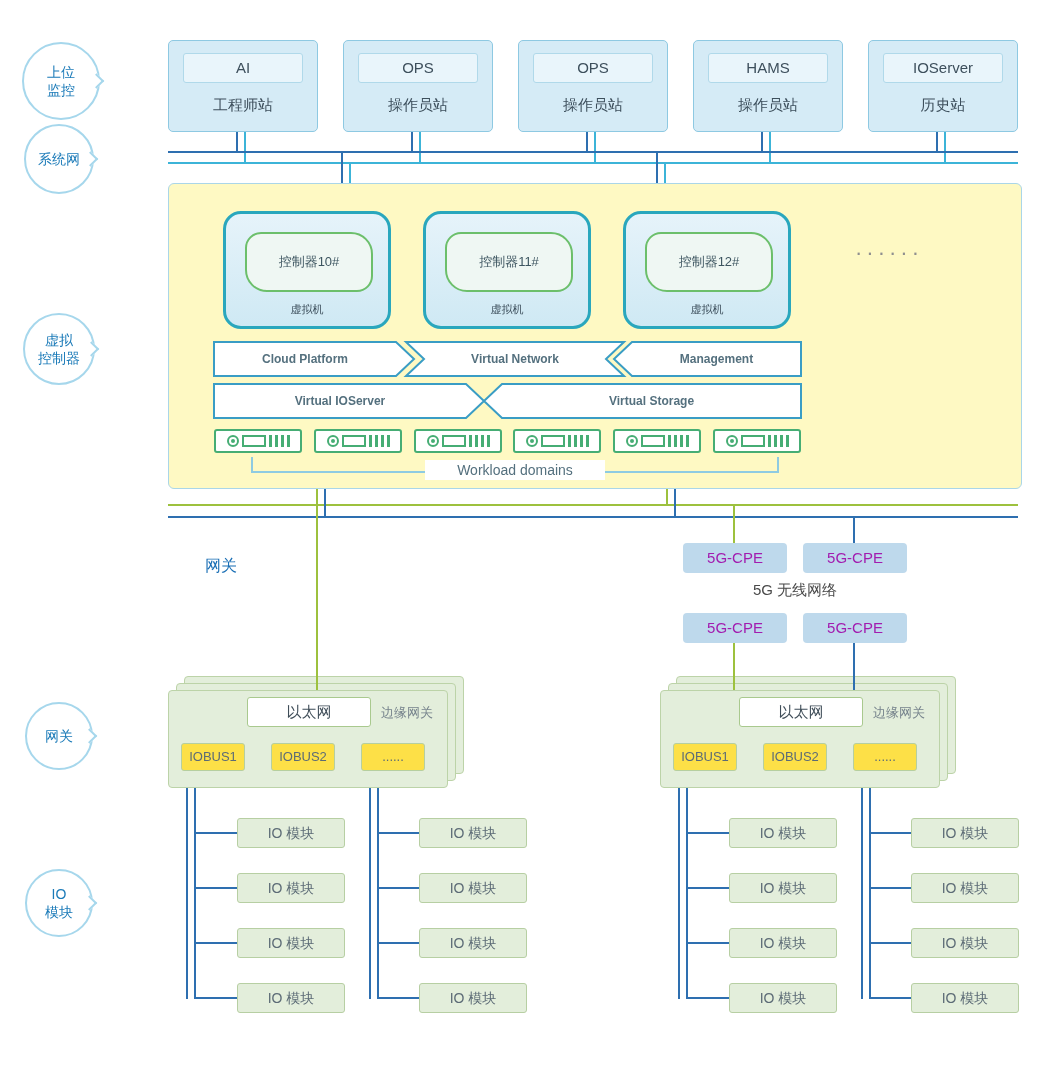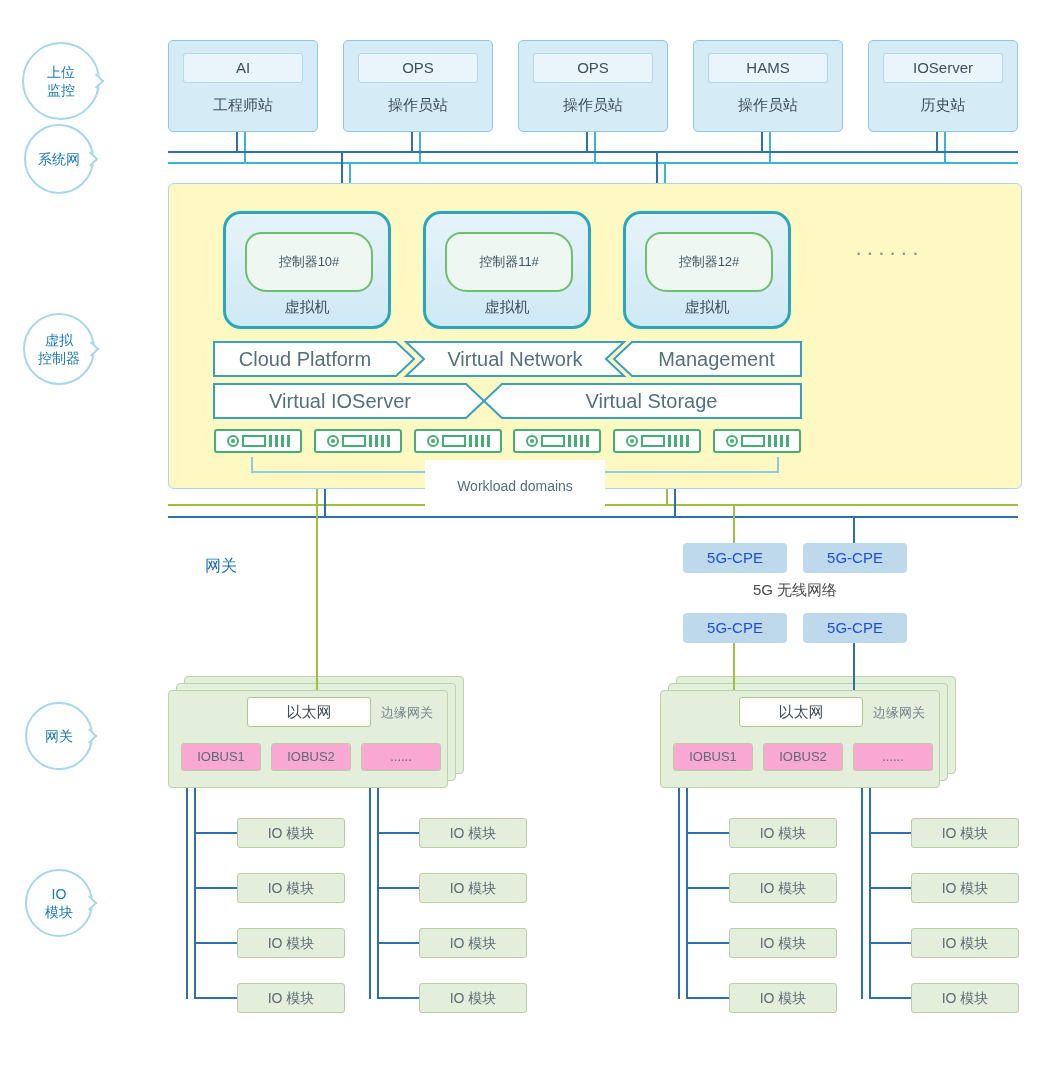--- a/index.html
+++ b/index.html
@@ -31,48 +31,48 @@
 
   
   .panel{position:absolute;left:168px;top:183px;width:852px;height:304px;background:#fef9c3;
     border:1px solid #aad6e8;border-radius:6px;z-index:2;}
   .panel svg{position:absolute;left:0;top:0;z-index:1;}
   .vm{position:absolute;top:27px;width:168px;height:118px;border:3px solid #2aa7bd;border-radius:18px;
     background:linear-gradient(180deg,#e6f3fa,#cfe9f4);box-sizing:border-box;z-index:2;}
   .vm-ctrl{position:absolute;left:19px;top:18px;width:124px;height:56px;border:2px solid #6cbf6b;
     border-radius:16px 22px 16px 22px;background:#eff7f3;display:flex;align-items:center;
     justify-content:center;font-size:13px;color:#3d5560;}
-  .vm-name{position:absolute;left:0;right:0;bottom:9px;text-align:center;font-size:15px;color:#3d4f5c;}
+  .vm-name{position:absolute;left:0;right:0;bottom:9px;text-align:center;font-size:11px;color:#3d4f5c;}
   .ellipsis{position:absolute;left:655px;top:56px;width:130px;text-align:center;font-size:22px;
     color:#8f8f8f;letter-spacing:4px;z-index:2;}
   .ribbon-label{position:absolute;display:flex;align-items:center;justify-content:center;
-    font-size:20px;color:#54707e;z-index:2;}
+    font-size:12px;color:#54707e;z-index:2;font-weight:bold;}
   .srv{position:absolute;top:245px;width:88px;height:24px;border:2px solid #46ad74;border-radius:3px;
     background:#fff;display:flex;align-items:center;justify-content:center;gap:3px;box-sizing:border-box;z-index:2;}
   .srv-circle{width:8px;height:8px;border:2px solid #46ad74;border-radius:50%;position:relative;}
   .srv-circle::after{content:"";position:absolute;left:2px;top:2px;width:4px;height:4px;background:#46ad74;border-radius:50%;}
   .srv-rect{width:24px;height:12px;border:2px solid #46ad74;background:#fff;box-sizing:border-box;}
   .srv-bar{width:3px;height:12px;background:#46ad74;}
   .workload-label{position:absolute;left:256px;top:276px;width:180px;background:#fff;text-align:center;
-    font-size:14px;color:#54707e;z-index:3;padding:18px 0;}
+    font-size:14px;color:#54707e;z-index:3;padding:2px 0;}
 
   
   .gw-label{position:absolute;left:205px;top:556px;font-size:16px;color:#1a6fb5;z-index:2;}
-  .cpe{position:absolute;width:104px;height:30px;background:#bed9ec;border-radius:4px;color:#1d4ed8;
+  .cpe{position:absolute;width:104px;height:30px;background:#bed9ec;border-radius:4px;color:#a21caf;
     font-size:15px;text-align:center;line-height:30px;z-index:2;}
   .wireless-label{position:absolute;left:683px;top:581px;width:224px;text-align:center;
     font-size:15px;color:#4a4a4a;z-index:2;}
   .stack-card{position:absolute;width:280px;height:98px;background:#e3eedb;border:1px solid #bcd3a8;
     border-radius:4px;box-sizing:border-box;}
   .stack-main{z-index:2;}
   .eth-box{position:absolute;left:78px;top:6px;width:124px;height:30px;background:#fff;
     border:1px solid #a9c98e;border-radius:3px;text-align:center;line-height:28px;font-size:15px;
     color:#3f4d58;box-sizing:border-box;}
   .edge-gw-label{position:absolute;left:212px;top:13px;font-size:13px;color:#76838c;}
-  .bus-box{position:absolute;top:52px;width:80px;height:28px;background:#f9a8d4;border:1px solid #b6cfa0;
+  .bus-box{position:absolute;top:52px;width:64px;height:28px;background:#fde047;border:1px solid #b6cfa0;
     border-radius:3px;text-align:center;line-height:26px;font-size:13px;color:#5c6b76;box-sizing:border-box;}
   .io-box{position:absolute;width:108px;height:30px;background:#e3eedb;border:1px solid #b7cfa3;
     border-radius:3px;text-align:center;line-height:28px;font-size:14px;color:#5c6b76;box-sizing:border-box;z-index:2;}
 </style>
 </head>
 <body>
 
 <div class="canvas">
 
   <div class="bubble" style="left:22px;top:42px;width:74px;height:74px"><span>上位

